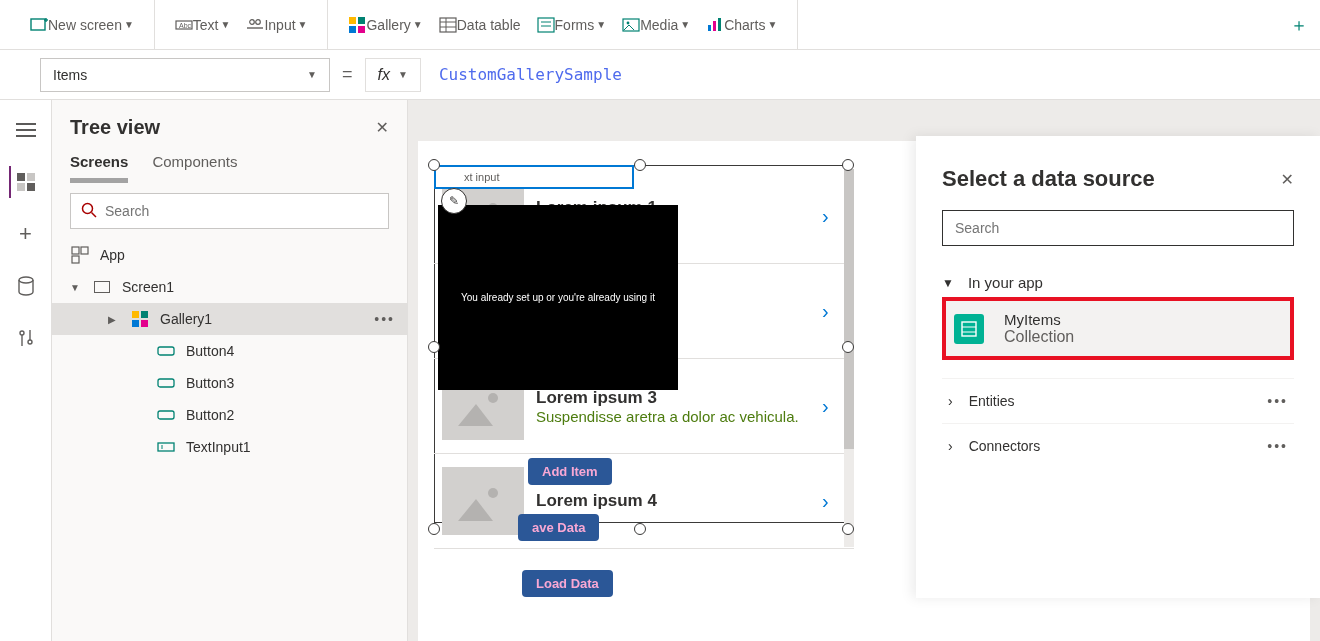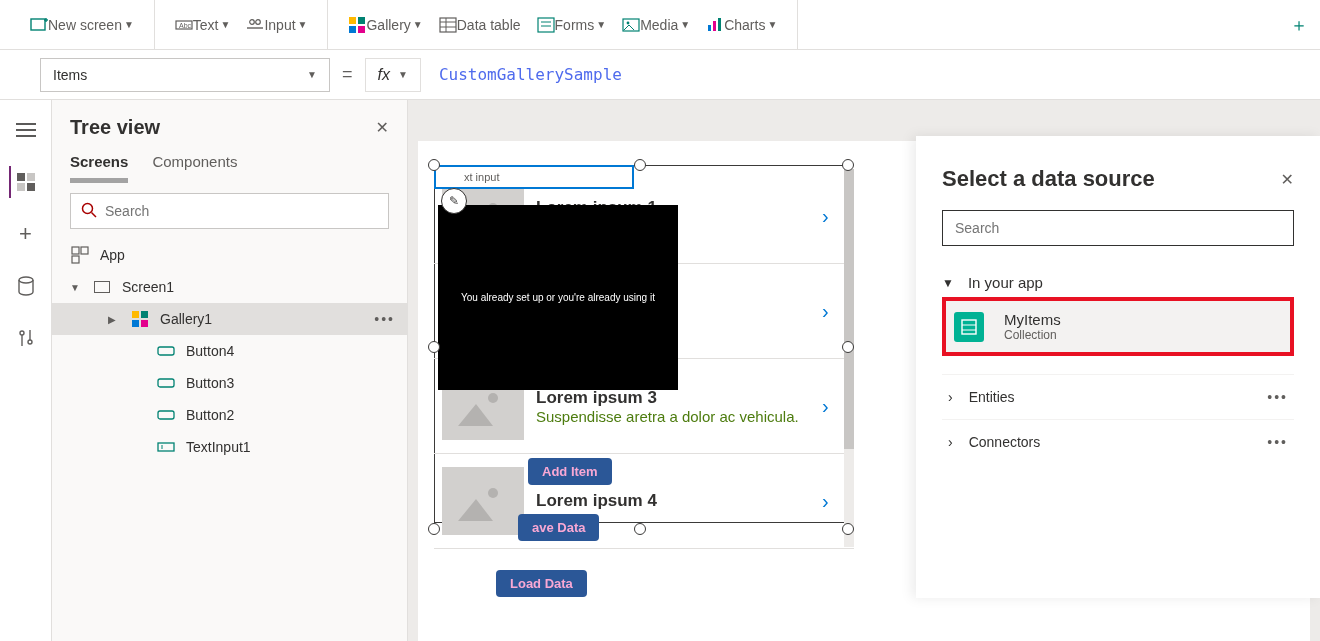--- a/index.html
+++ b/index.html
@@ -79,21 +79,21 @@
 .ds-panel { position: absolute; right: 0; top: 36px; width: 404px; height: 462px; background: #fff; box-shadow: -4px 0 12px rgba(0,0,0,0.08); padding: 30px 26px 20px 26px; display: flex; flex-direction: column; }
 .ds-header { display: flex; align-items: center; justify-content: space-between; }
 .ds-title { font-size: 22px; font-weight: 600; }
 .ds-search { margin-top: 18px; border: 1px solid #323130; height: 36px; padding: 0 12px; display: flex; align-items: center; }
 .ds-search input { border: none; outline: none; flex: 1; font-size: 14px; }
 .ds-section { margin-top: 22px; }
 .ds-section-head { display: flex; align-items: center; gap: 14px; font-size: 15px; font-weight: 400; padding: 6px 0; cursor: pointer; }
 .ds-item { display: flex; align-items: center; gap: 20px; padding: 10px 8px; cursor: pointer; position: relative; }
 .ds-item .ds-icon { width: 30px; height: 30px; background: #00b294; border-radius: 3px; display: flex; align-items: center; justify-content: center; }
 .ds-item-title { font-size: 15px; }
-.ds-item-sub { font-size: 12px; color: #605e5c; }
+.ds-item-sub { font-size: 16px; color: #605e5c; }
 .red-box { border: 4px solid #e81123; background: #f3f2f1; }
 .ds-row { display: flex; align-items: center; justify-content: space-between; padding: 14px 6px; border-top: 1px solid #f3f2f1; cursor: pointer; }
 .ds-row-left { display: flex; align-items: center; gap: 16px; }
 .ds-dots { color: #605e5c; letter-spacing: 2px; }
 
 
 .sq { display:inline-block; border: 1.5px solid currentColor; }
 </style>
 </head>
 <body>
@@ -404,21 +404,21 @@
           <div class="gal-arrow">›</div>
         </div>
       </div>
 
       <div class="black-overlay">
         <span>You already set up  or you're already using it</span>
       </div>
 
       <button class="canvas-btn" style="left:110px;top:280px">Add Item</button>
       <button class="canvas-btn" style="left:100px;top:336px">ave Data</button>
-      <button class="canvas-btn" style="left:78px;top:392px">Load Data</button>
+      <button class="canvas-btn" style="left:104px;top:392px">Load Data</button>
 
       <div class="scroll-track" style="left:426px">
           <div class="scroll-thumb"></div>
         </div>
     </div>
 
     <div class="ds-panel">
       <div class="ds-header">
         <div class="ds-title">Select a data source</div>
         <div class="close-x">✕</div>

